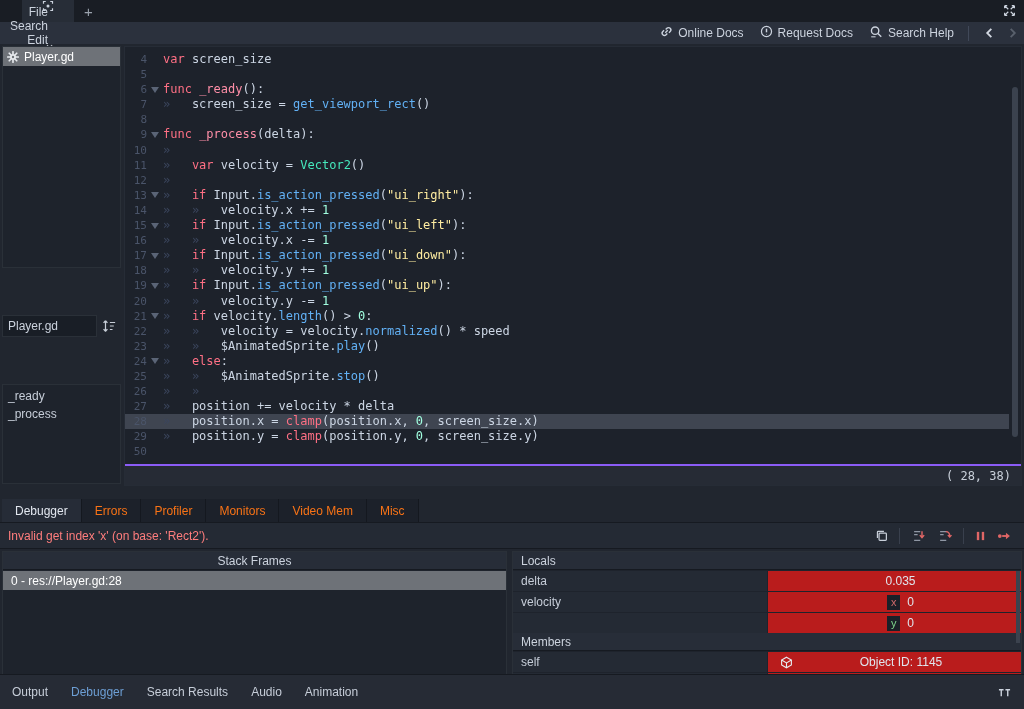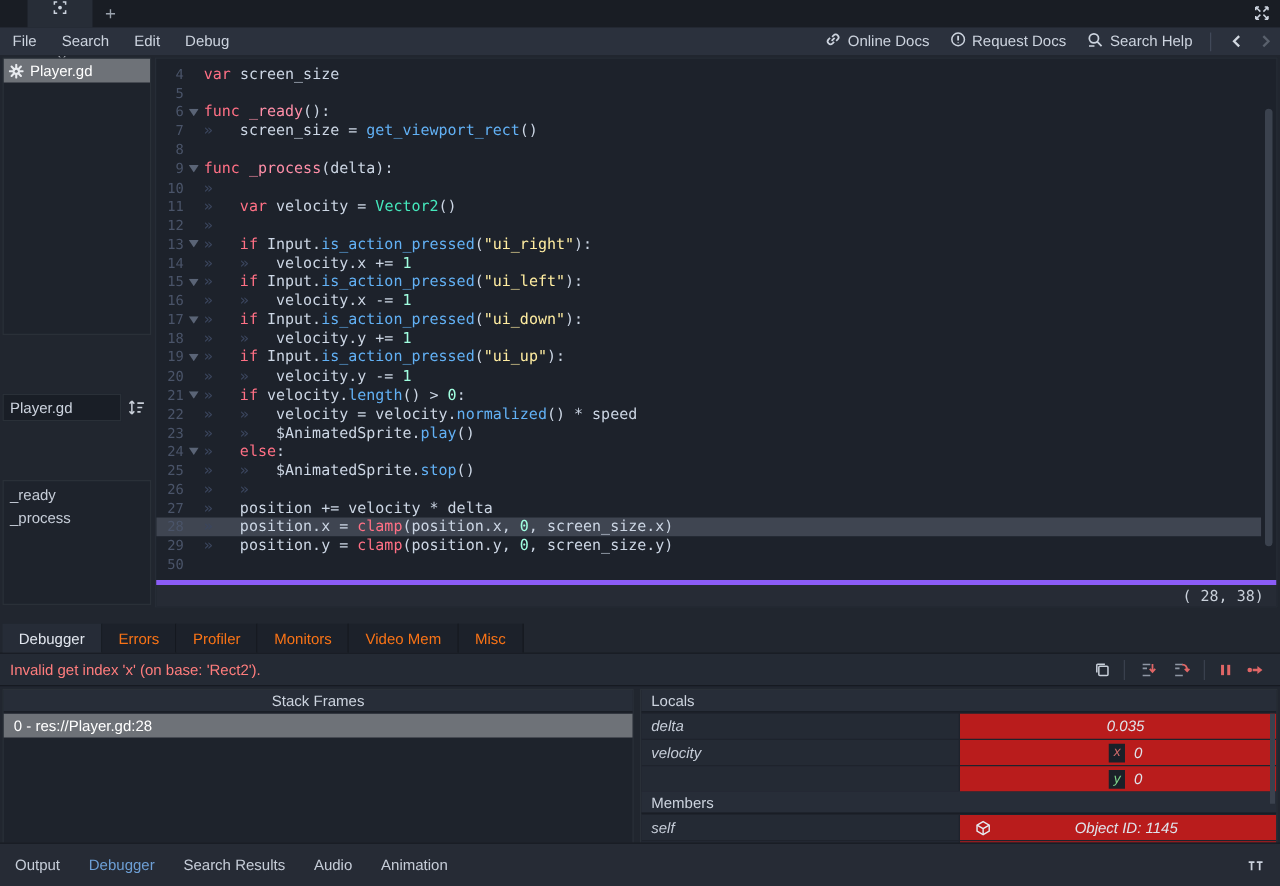--- a/index.html
+++ b/index.html
@@ -8,21 +8,21 @@
        font-family:"Liberation Sans",sans-serif;font-size:12px;color:#ccd3de;cursor:default;}
   
   .tabbar{position:absolute;top:0;left:0;right:0;height:22px;background:#191d24;display:flex;align-items:stretch;}
   .tab{margin-left:22px;display:flex;align-items:center;gap:6px;padding:0 9px;background:#272d37;flex-direction:column;}
   .tab .tlabel{color:#dbe1ea;}
   .tclose{color:#c7ccd3;font-size:13px;line-height:1;margin-left:3px;}
   .tplus{display:flex;align-items:center;padding:0 10px;color:#9aa2ad;font-size:15px;}
   .texpand{position:absolute;right:8px;top:4px;}
   
   .menubar{position:absolute;top:22px;left:0;right:0;height:22px;background:#2b313d;display:flex;align-items:center;}
-  #menu-left{display:flex;align-items:flex-end;}
+  #menu-left{display:flex;align-items:flex-end;flex-direction:column;}
   #menu-left .mitem{padding:0 10px;color:#ccd3de;}
   #menu-right{display:flex;align-items:center;margin-left:auto;gap:16px;}
   .mr{display:flex;align-items:center;gap:5px;color:#ccd3de;}
   .msep{width:1px;height:15px;background:#414959;margin:0 9px 0 14px;}
   .chev{display:flex;align-items:center;padding:0 6px;}
   
   .main{position:absolute;top:44px;left:0;right:0;height:442px;display:flex;}
   .sidebar{width:121px;display:flex;flex-direction:column;padding:2px 0 2px 2px;box-sizing:border-box;gap:44px;}
   .scripts-panel{height:222px;background:#1e232c;border:1px solid #2a3038;box-sizing:border-box;}
   .script-item{height:19px;display:flex;align-items:center;gap:5px;padding-left:4px;}
@@ -38,42 +38,42 @@
               font-family:"DejaVu Sans Mono",monospace;font-size:12px;}
   .cl{display:flex;height:15.1px;line-height:15.1px;white-space:pre;}
   .cl.exec{background:#3f4551;}
   .ln{width:22px;text-align:right;color:#4a5469;flex-shrink:0;font-size:11px;}
   .fold{width:16px;flex-shrink:0;display:flex;align-items:center;justify-content:center;}
   .code{flex:1;white-space:pre;}
   .tb{display:inline-block;width:4ch;color:#3b465e;}
   .t{color:#ccd6e4}.k{color:#ff7085}.fd{color:#ff8fa8}.fn{color:#62b1f5}
   .ty{color:#45e8bc}.s{color:#ffeda1}.num{color:#a1ffe0}
   .vscroll{position:absolute;right:3px;top:40px;width:6px;height:350px;background:#3b424e;border-radius:3px;}
-  .estatus{position:absolute;left:0;right:0;bottom:0;height:21px;background:#262b35;border-top:4px solid #8b5cf6;
+  .estatus{position:absolute;left:0;right:0;bottom:0;height:21px;background:#262b35;border-top:2px solid #8b5cf6;
            display:flex;justify-content:flex-end;align-items:center;padding-right:10px;
            font-family:"DejaVu Sans Mono",monospace;color:#c9d0da;box-sizing:border-box;}
   
   .bpanel{position:absolute;top:499px;left:0;right:0;height:184px;}
   .dtabs{height:23px;display:flex;padding-left:2px;}
   .dtab{padding:0 13px;display:flex;align-items:center;color:#f97316;background:#1c212a;border-right:1px solid #14181f;}
   .dtab.active{background:#262c37;color:#e2e7ef;}
   .errbar{height:25px;background:#242a34;border-top:1px solid #161a21;border-bottom:1px solid #161a21;
           display:flex;align-items:center;padding:0 8px;box-sizing:content-box;}
   .errtext{color:#ff7d7d;}
   .dtools{margin-left:auto;display:flex;align-items:center;gap:11px;padding-right:4px;}
   .vsep{width:1px;height:16px;background:#39404d;}
   .panels{display:flex;margin:2px;height:131px;gap:5px;}
   .stack{width:505px;border:1px solid #2a3038;background:#1e232c;display:flex;flex-direction:column;box-sizing:border-box;}
   .phead{height:17px;background:#272d38;border-bottom:1px solid #161a21;display:flex;align-items:center;
          justify-content:center;color:#ccd3de;flex-shrink:0;}
   .phead.lft{justify-content:flex-start;padding-left:8px;}
   .frame{height:19px;display:flex;align-items:center;padding-left:8px;margin-top:1px;}
   .frame.sel{background:#6e7278;color:#fff;}
   .insp{flex:1;border:1px solid #2a3038;background:#1e232c;overflow:hidden;position:relative;box-sizing:border-box;}
-  .irow{display:flex;height:20px;margin-top:1px;font-style:italic;}
+  .irow{display:flex;height:20px;margin-top:1px;}
   .iname{width:50%;background:#242a34;display:flex;align-items:center;padding-left:8px;color:#c6cdd8;box-sizing:border-box;}
   .ival{flex:1;background:#b91c1c;margin-left:1px;display:flex;align-items:center;padding-left:12px;color:#dfe4ec;position:relative;justify-content:center;}
   .bdg{width:13px;height:15px;background:#1b2028;display:flex;align-items:center;justify-content:center;
        margin-right:7px;font-size:11px;flex-shrink:0;}
   .bx{color:#cf6a6a}.by{color:#7fd58b}
   .ctr{flex:1;text-align:center;padding-right:20px;}
   .oicon{margin-right:8px;display:flex;align-items:center;}
   .spin{margin-left:auto;margin-right:8px;display:flex;align-items:center;}
   .ivscroll{position:absolute;right:1px;top:19px;width:4px;height:72px;background:#3b424e;}
   

